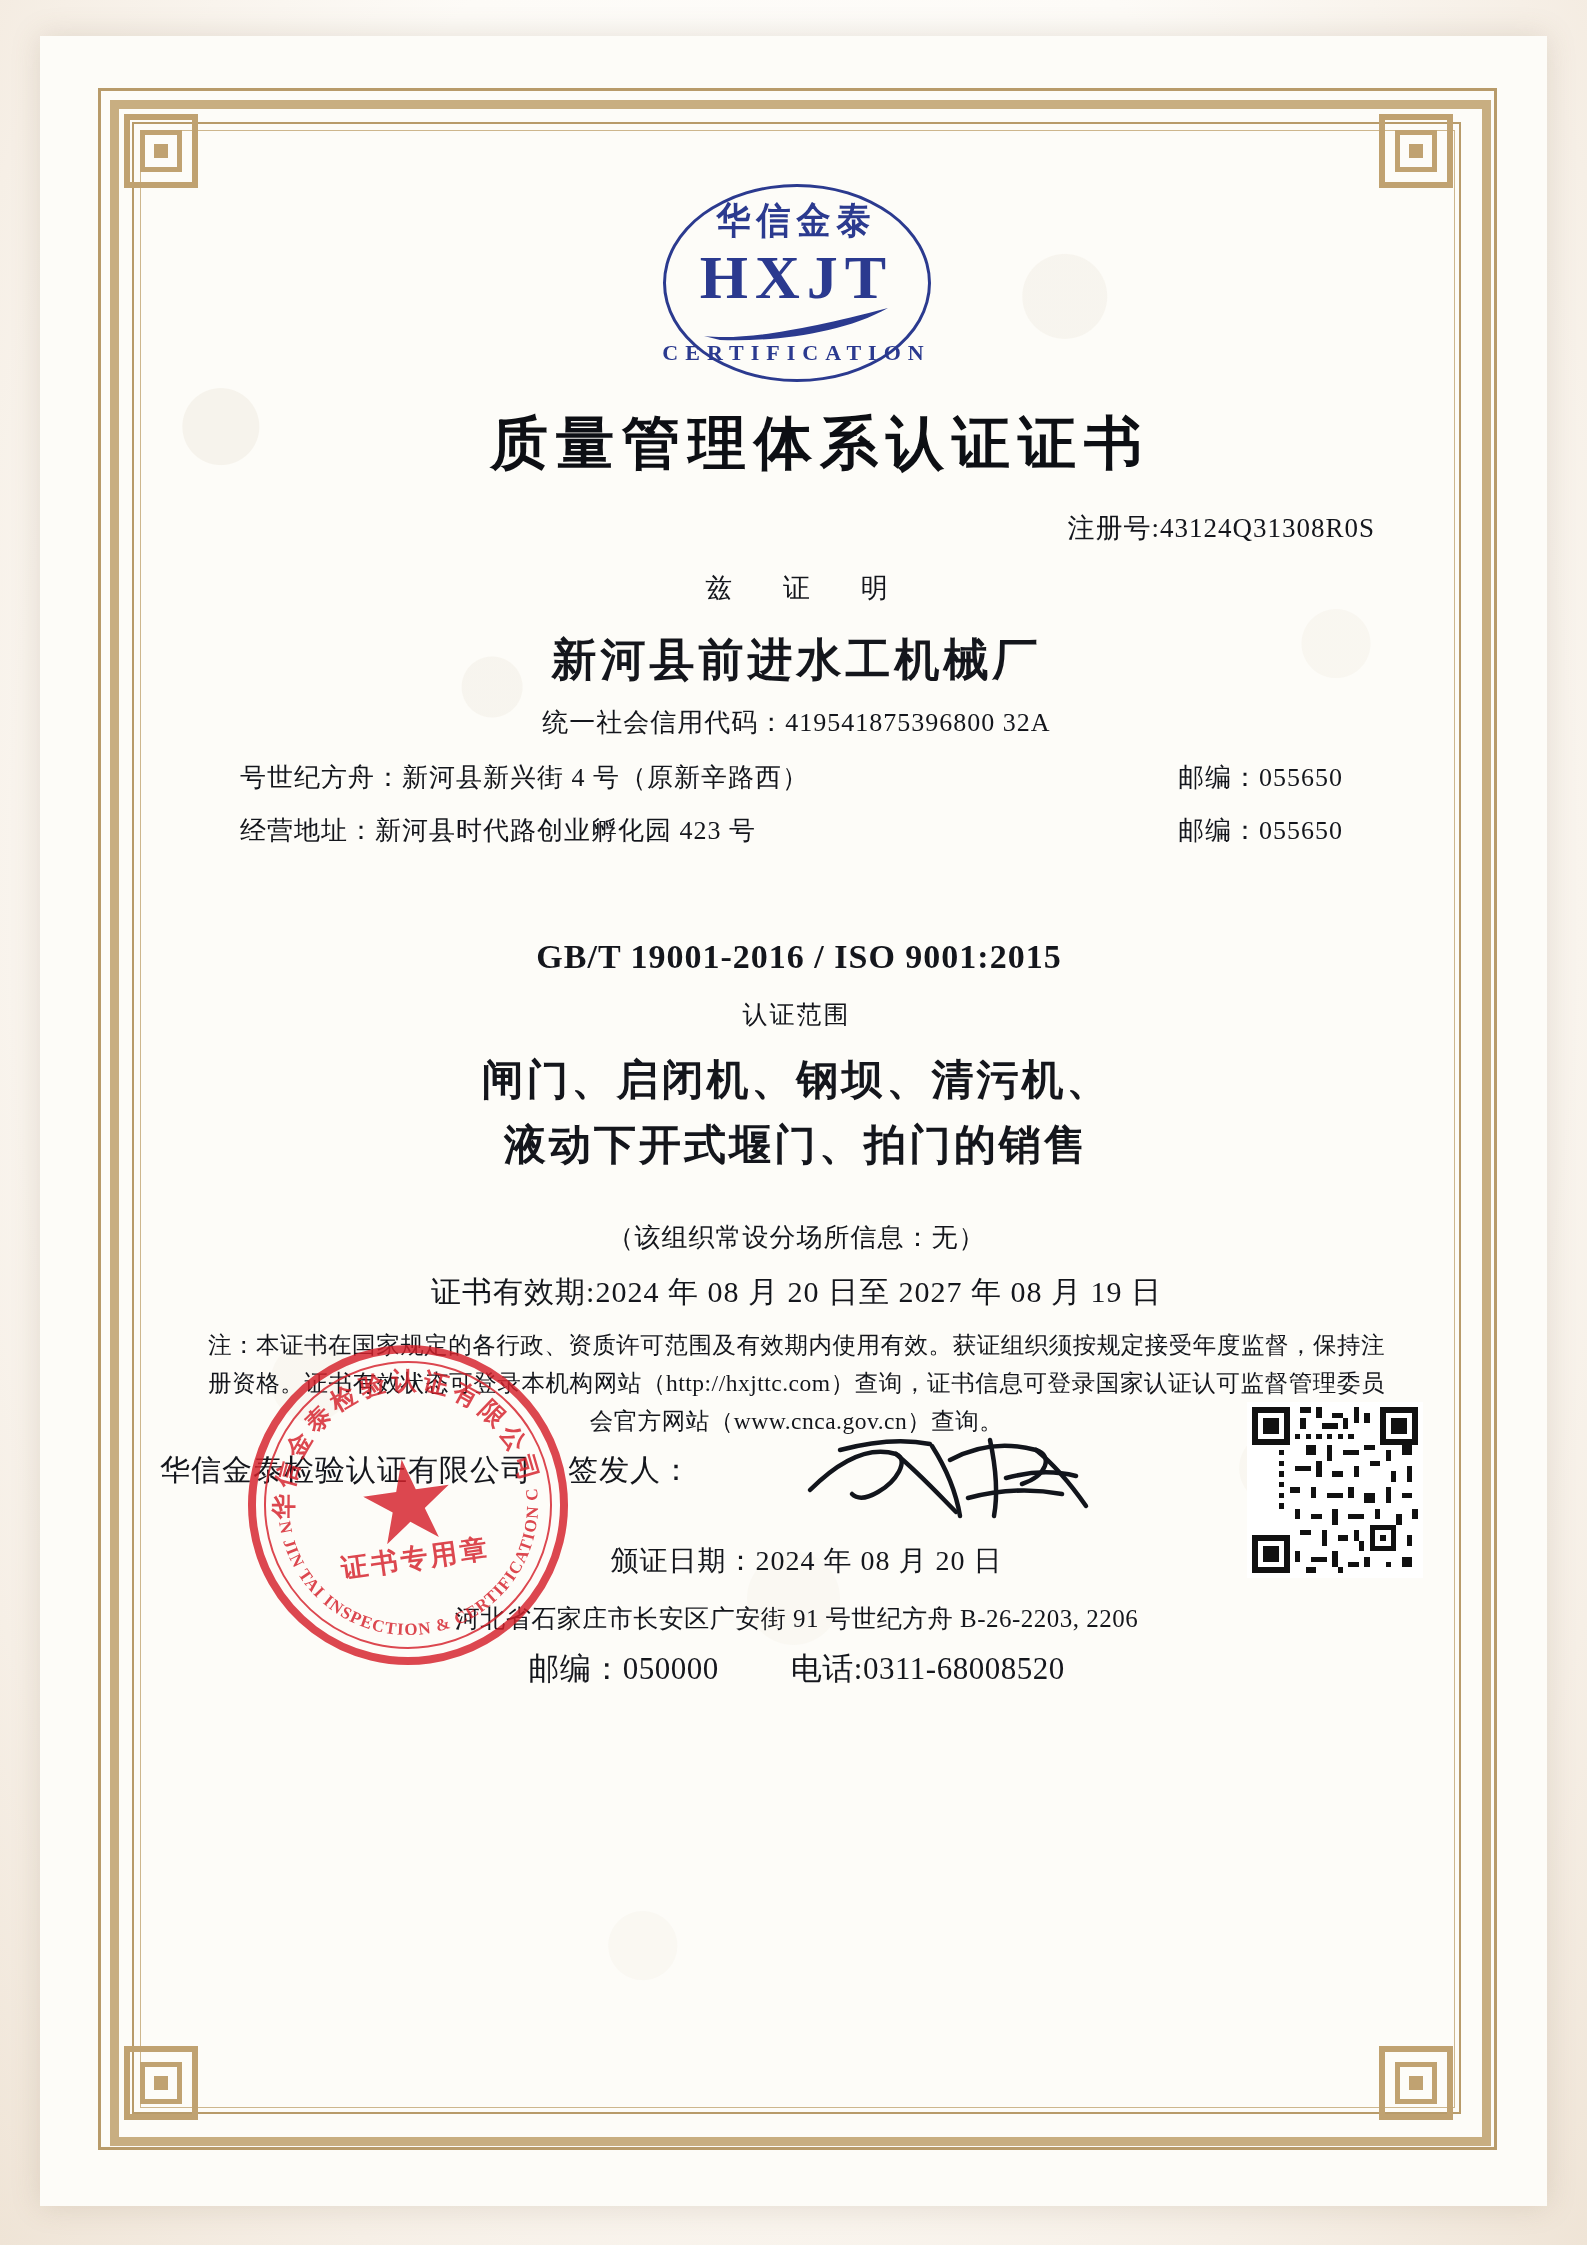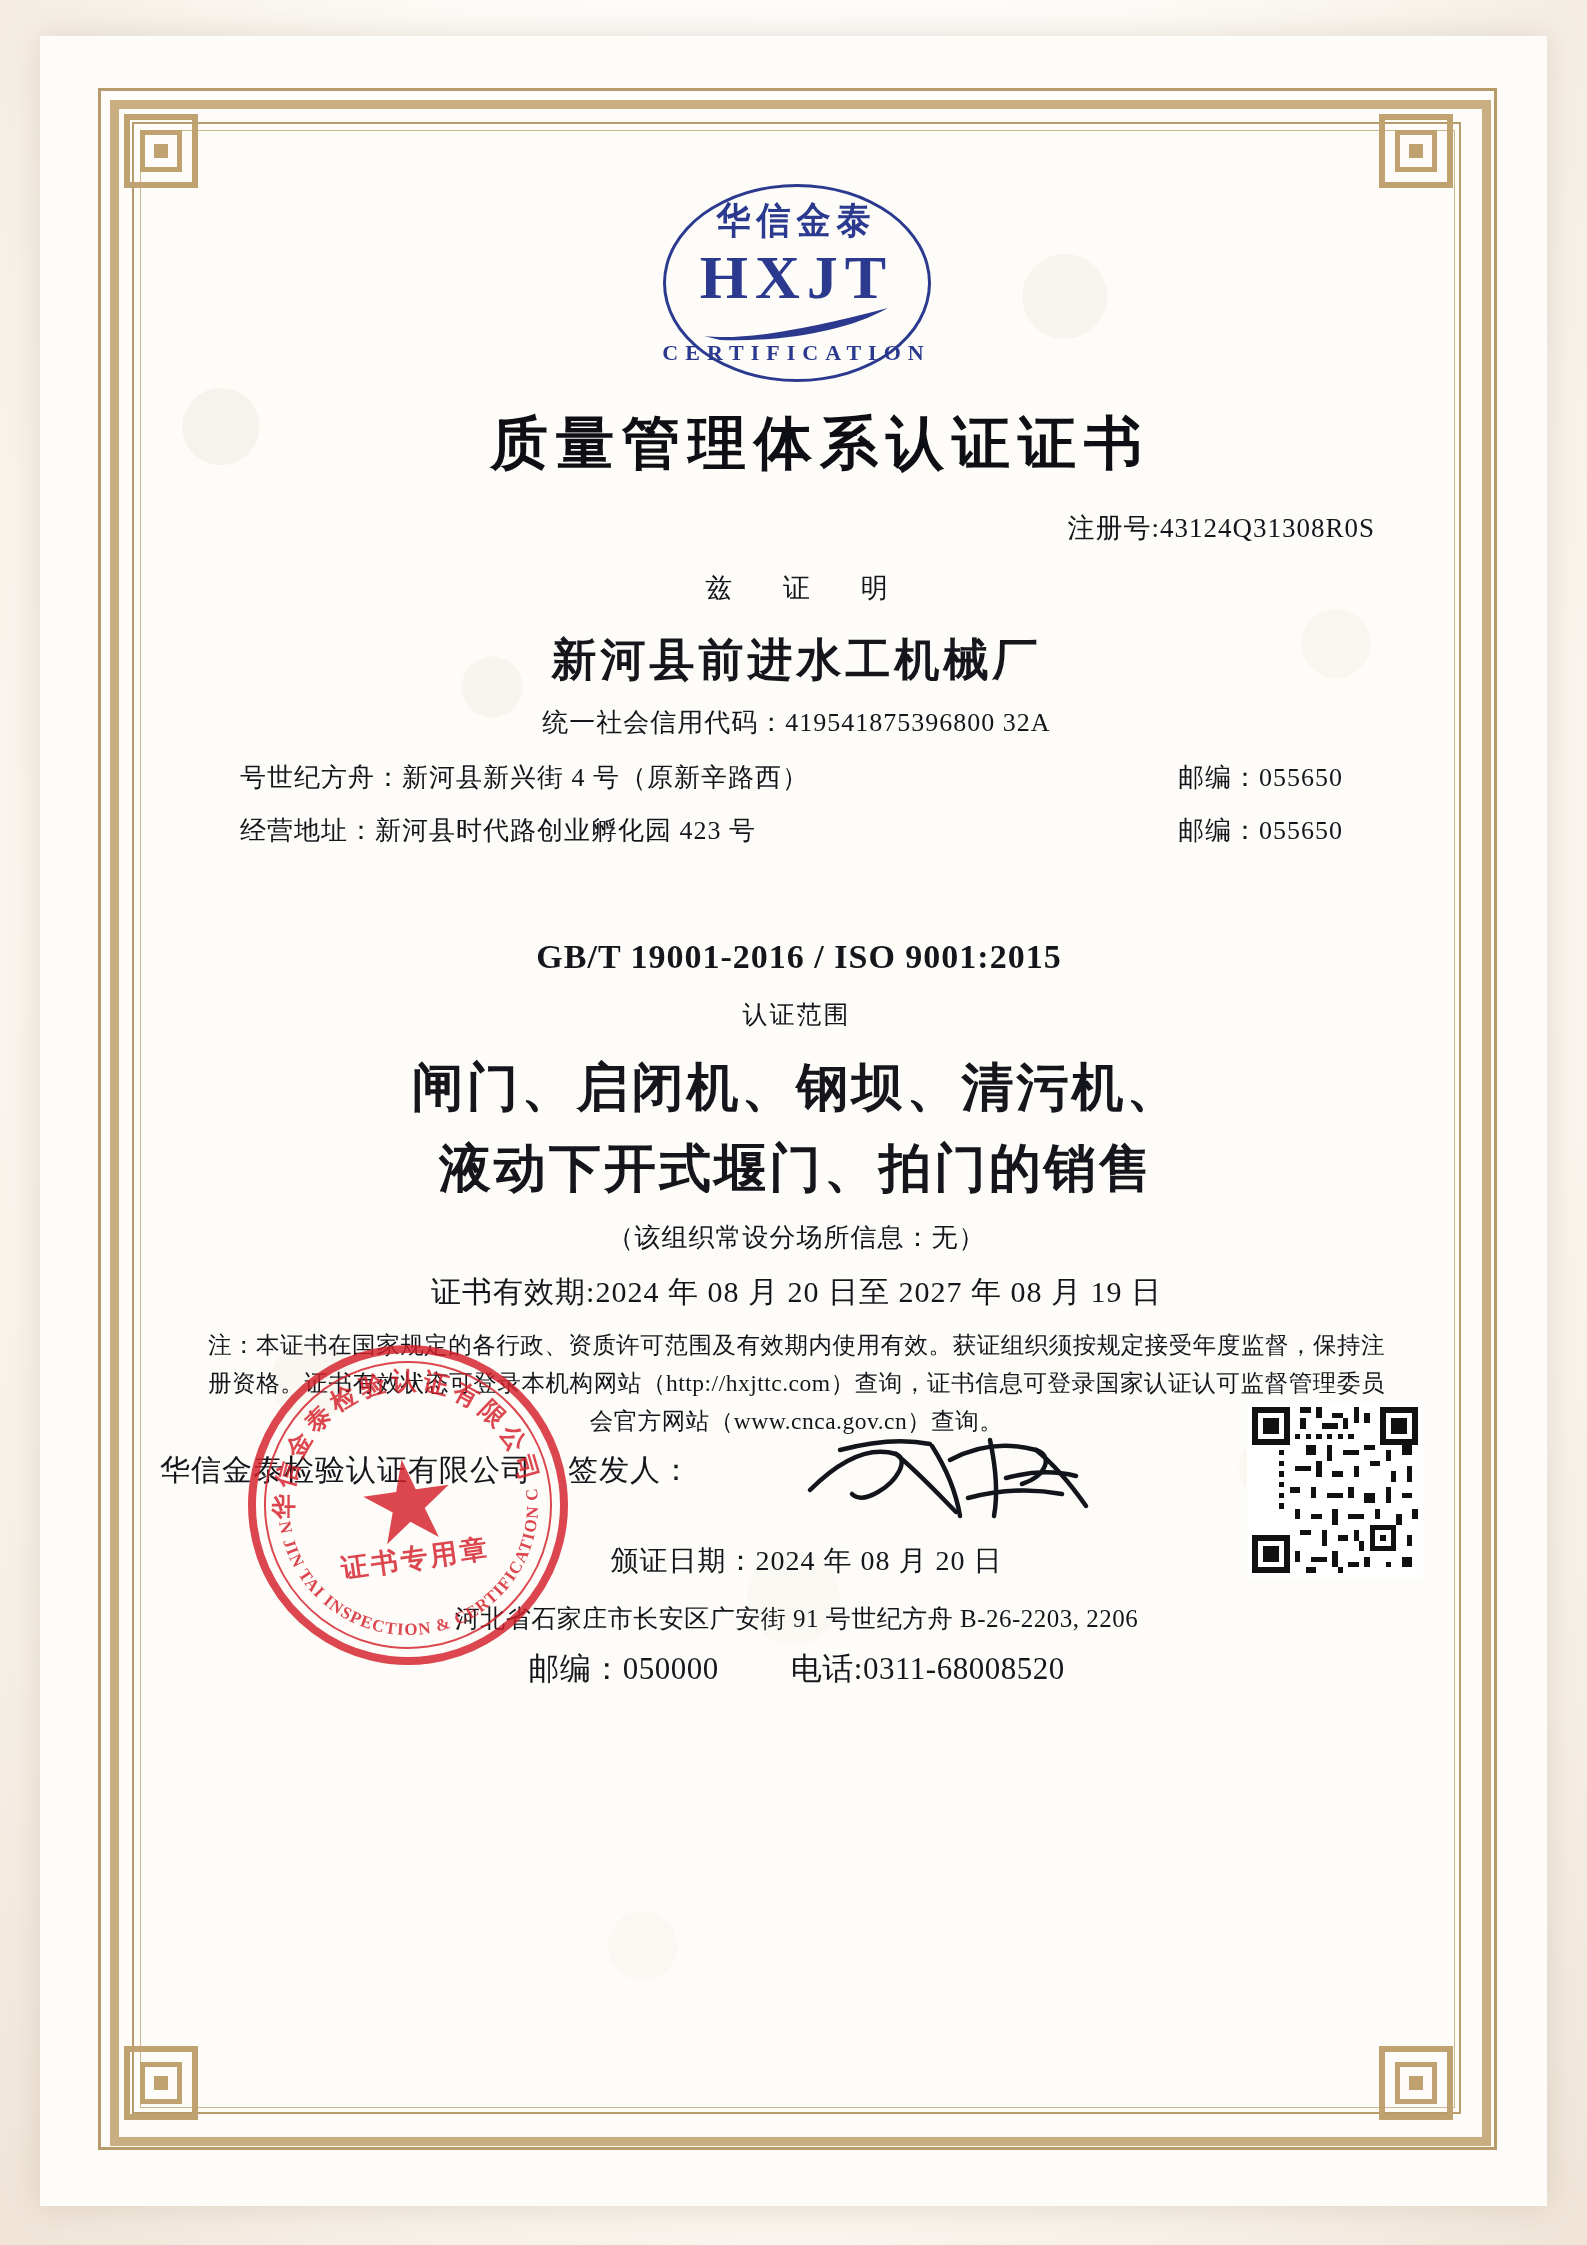--- a/index.html
+++ b/index.html
@@ -255,21 +255,21 @@
     left: 0; right: 0;
     top: 868px;
     font-size: 25px;
     letter-spacing: 2px;
   }
 
   .scope {
     position: absolute;
     left: 0; right: 0;
     top: 918px;
-    font-size: 52px;
+    font-size: 42px;
     font-weight: bold;
     line-height: 1.55;
     letter-spacing: 3px;
   }
 
   .branch-note {
     position: absolute;
     left: 0; right: 0;
     top: 1090px;
     font-size: 26px;

